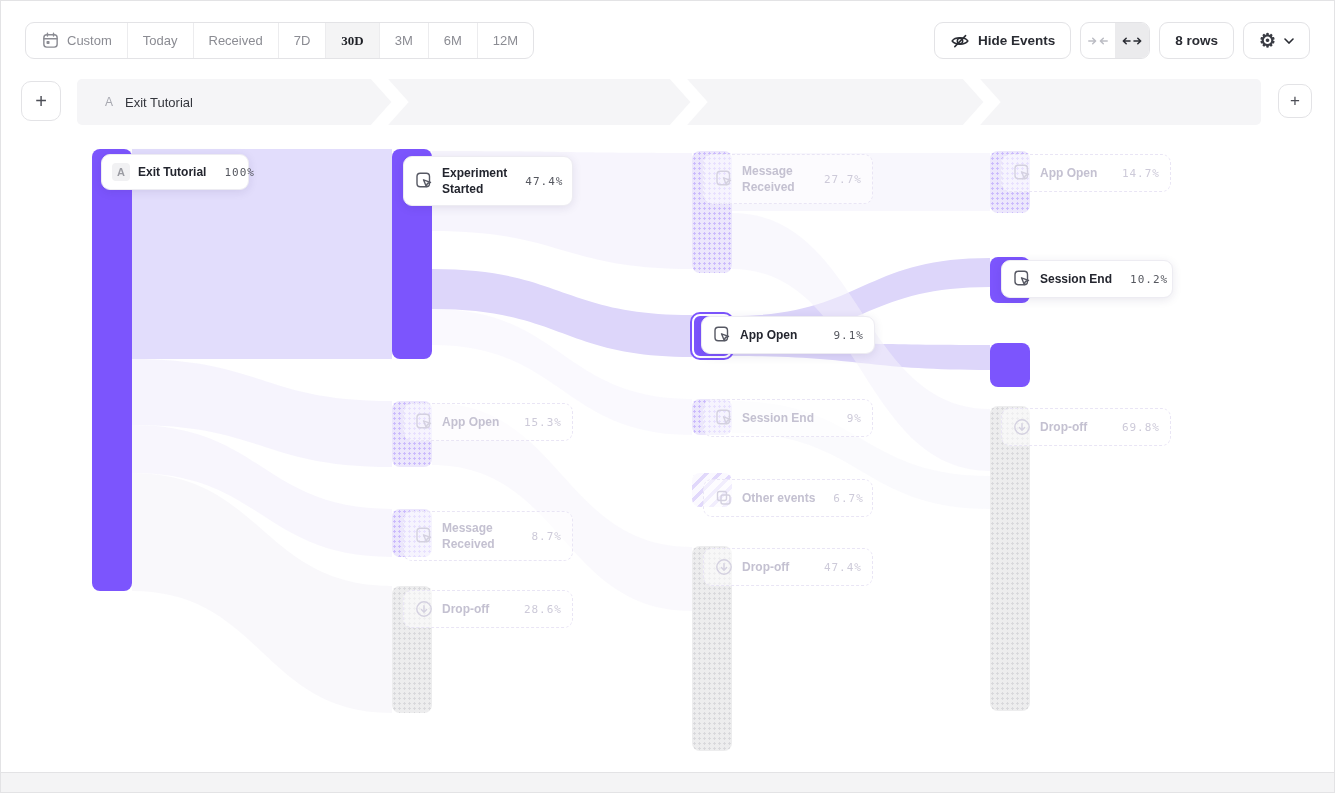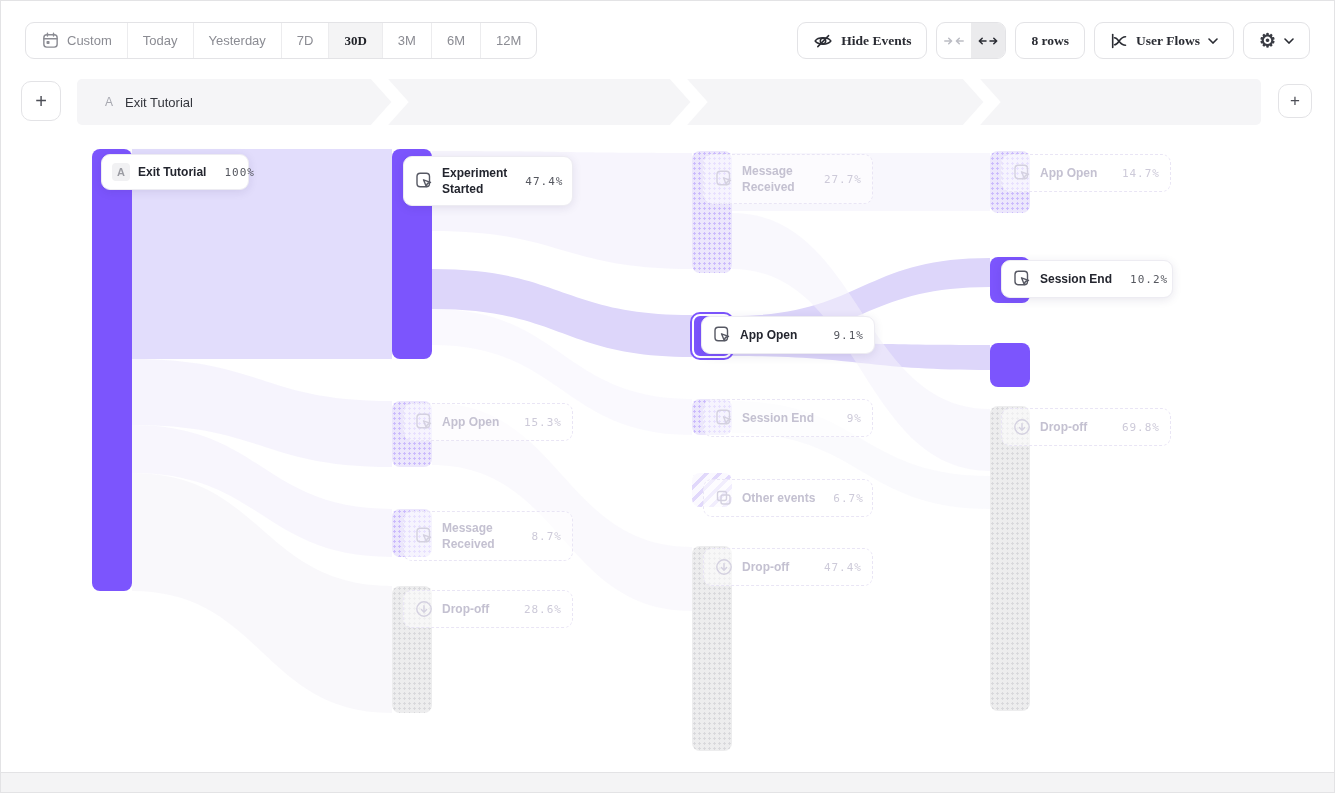--- a/index.html
+++ b/index.html
@@ -16,21 +16,21 @@
   .seg-btn { display:flex; align-items:center; gap:7px; padding:0 15px; font-size:13px;
              color:#8b8c93; background:transparent; border:none; border-left:1px solid #ececee;
              cursor:pointer; font-family:inherit; white-space:nowrap; }
   .seg-btn:first-child { border-left:none; }
   .seg-btn.active { background:#f4f4f5; color:#1e2026; font-weight:700;font-family:Liberation Serif, serif; }
   .seg-btn svg { color:#8b8c93; }
 
   .right-actions { display:flex; align-items:center; gap:9px; }
   .tool-btn { display:flex; align-items:center; gap:8px; height:37px; padding:16px 15px;
               background:#fff; border:1px solid #e3e3e6; border-radius:9px; font-size:13.5px;
-              font-weight:600; color:#2a2c33; cursor:pointer; font-family:Liberation Serif, serif; white-space:nowrap; }
+              font-weight:600; color:#2a2c33; cursor:pointer; font-family:Liberation Sans, sans-serif; white-space:nowrap; }
   .tool-btn svg { flex:none; }
   .collapse-seg { display:flex; align-items:stretch; height:37px; border:1px solid #e3e3e6;
                   border-radius:9px; overflow:hidden; background:#fff; }
   .collapse-cell { display:flex; align-items:center; justify-content:center; width:34px;
                    border:none; background:transparent; cursor:pointer; }
   .collapse-cell.dim { color:#bcbdc4; }
   .collapse-cell.on { background:#ebebed; color:#2a2c33; }
   .gear-glyph { font-size:19px; line-height:1; color:#3a3c44; }
 
   
@@ -95,21 +95,21 @@
             <path d="M3 8.2 H17"></path>
           <path d="M6.8 2.3 V5.2 M13.2 2.3 V5.2"></path>
           <rect x="5.8" y="10.5" width="3.2" height="3.2" rx="0.8" fill="currentColor" stroke="none"></rect>
         </svg>
         <span>Custom</span>
       </button>
       <button class="seg-btn">
           <span>Today</span>
         </button>
       <button class="seg-btn">
-          <span>Yesterday</span>
+          <span>Received</span>
         </button>
       <button class="seg-btn">
           <span>7D</span>
         </button>
       <button class="seg-btn active">
           <span>30D</span>
         </button>
       <button class="seg-btn">
           <span>3M</span>
         </button>
@@ -143,31 +143,20 @@
             <path d="M8 6 H1.6 M4.2 3.2 L1.3 6 L4.2 8.8"></path>
             <path d="M12 6 H18.4 M15.8 3.2 L18.7 6 L15.8 8.8"></path>
           </svg>
         </button>
       </div>
 
       <button class="tool-btn">
         <span>8 rows</span>
       </button>
 
-      <button class="tool-btn">
-        <svg width="18" height="18" viewBox="0 0 18 18" fill="none" stroke="currentColor" stroke-width="1.6" stroke-linecap="round">
-          <path d="M2.7 2.5 V15.5"></path>
-          <path d="M4.5 12.8 C8.5 12.8 9.5 4.8 15.5 4.8"></path>
-          <path d="M4.5 5.8 C8.5 5.8 9.5 13.3 15.5 13.3"></path>
-        </svg>
-        <span>User Flows</span>
-        <svg width="10" height="6" viewBox="0 0 10 6" fill="none" stroke="currentColor" stroke-width="1.6" stroke-linecap="round">
-            <path d="M1 1 L5 5 L9 1"></path>
-          </svg>
-      </button>
 
       <button class="tool-btn">
         <span class="gear-glyph">⚙</span>
         <svg width="10" height="6" viewBox="0 0 10 6" fill="none" stroke="currentColor" stroke-width="1.6" stroke-linecap="round">
             <path d="M1 1 L5 5 L9 1"></path>
           </svg>
       </button>
     </div>
   </div>
 

